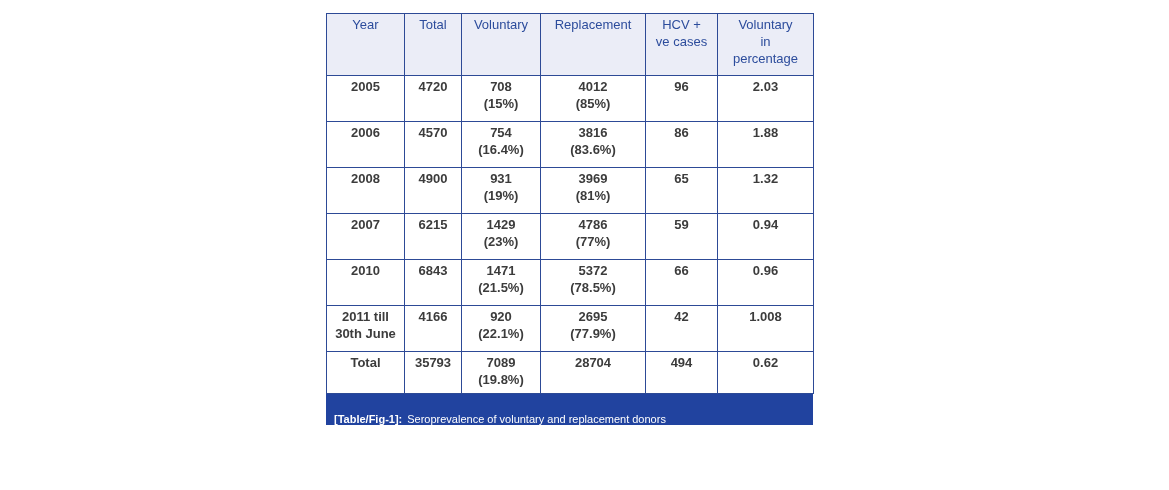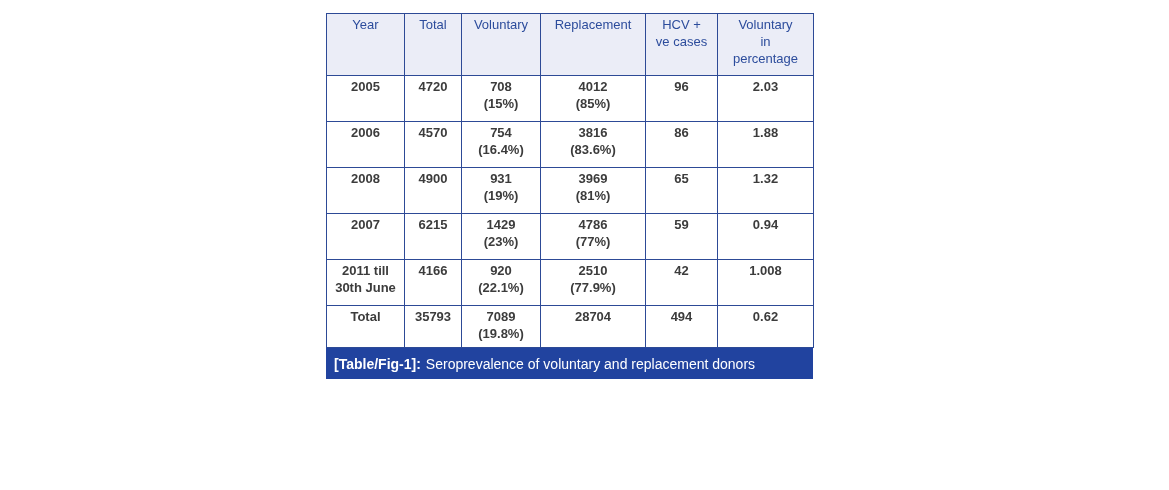--- a/index.html
+++ b/index.html
@@ -45,23 +45,23 @@
   }
   tr.data-row { height: 46px; font-weight: bold; }
   tr.total-row { height: 42px; }
   tr.total-row td { font-weight: 700; }
   .caption-bar {
     width: 487px;
     height: 31px;
     background: var(--caption-bg);
     color: var(--caption-text);
     display: flex;
-    align-items: center;
+    align-items: flex-end;
     padding-left: 8px;
-    font-size: 14px;
+    font-size: 11px;
     white-space: nowrap;
     overflow: hidden;
   }
   .caption-label { font-weight: 700; margin-right: 5px; }
 </style>
 </head>
 <body>
 
 <div class="figure">
   <table class="data-table">
@@ -182,32 +182,54 @@
           </td>
           <td>
             <div>59</div>
           </td>
           <td>
             <div>0.94</div>
           </td>
         </tr>
         <tr class="data-row">
           <td>
+            <div>2010</div>
+          </td>
+          <td>
+            <div>6843</div>
+          </td>
+          <td>
+            <div>1471</div>
+            <div>(21.5%)</div>
+          </td>
+          <td>
+            <div>5372</div>
+            <div>(78.5%)</div>
+          </td>
+          <td>
+            <div>66</div>
+          </td>
+          <td>
+            <div>0.96</div>
+          </td>
+        </tr>
+        <tr class="data-row">
+          <td>
             <div>2011 till</div>
             <div>30th June</div>
           </td>
           <td>
             <div>4166</div>
           </td>
           <td>
             <div>920</div>
             <div>(22.1%)</div>
           </td>
           <td>
-            <div>2510</div>
+            <div>2695</div>
             <div>(77.9%)</div>
           </td>
           <td>
             <div>42</div>
           </td>
           <td>
             <div>1.008</div>
           </td>
         </tr>
         <tr class="total-row">

